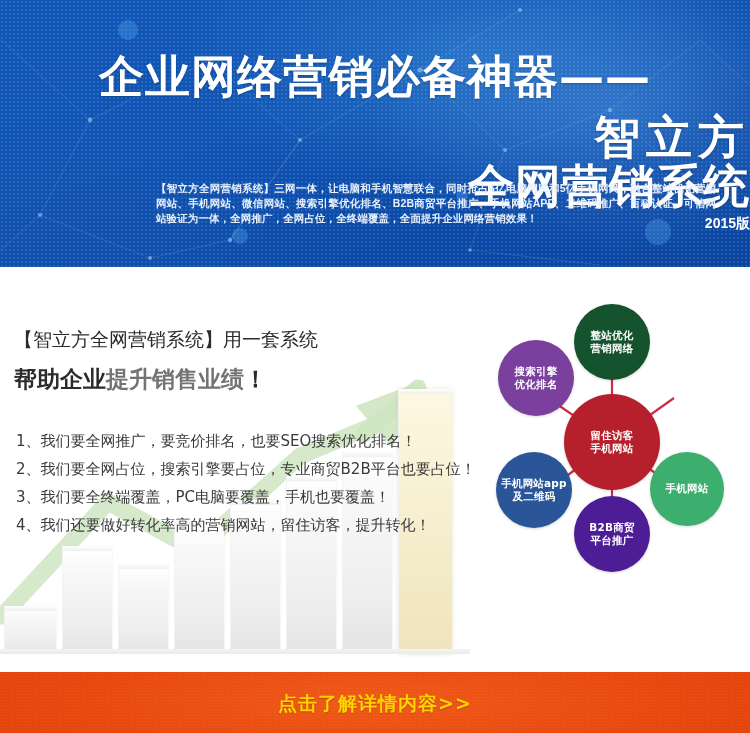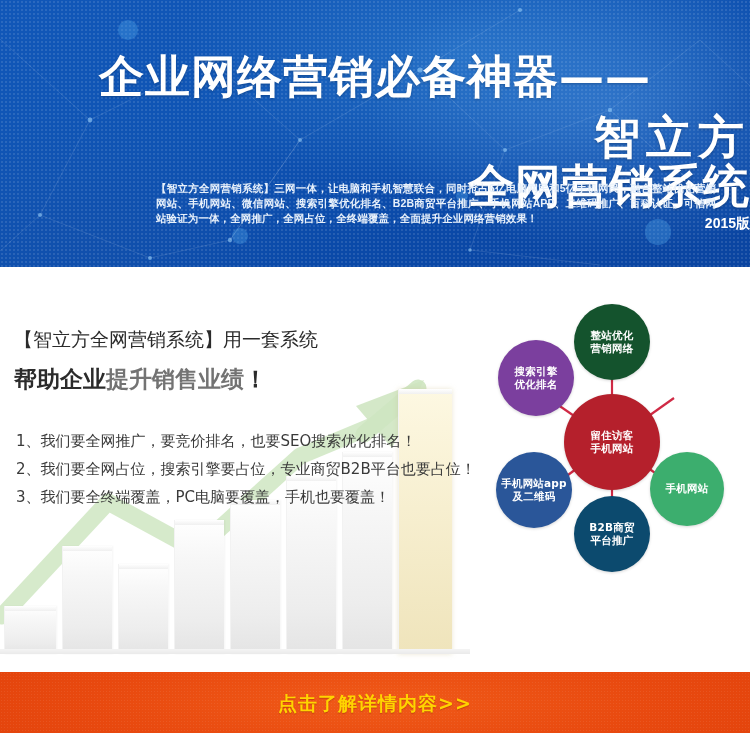--- a/index.html
+++ b/index.html
@@ -241,20 +241,21 @@
       <div class="lead-1">【智立方全网营销系统】用一套系统</div>
       <div class="lead-2">
         <span>帮助企业</span><span class="hl-red">提升销售业绩</span><span>！</span>
       </div>
     </div>
 
     <div class="bullets">
       <div class="bullet">1、我们要全网推广，要竞价排名，也要SEO搜索优化排名！</div>
       <div class="bullet">2、我们要全网占位，搜索引擎要占位，专业商贸B2B平台也要占位！</div>
       <div class="bullet">3、我们要全终端覆盖，PC电脑要覆盖，手机也要覆盖！</div>
+      <div class="bullet">4、我们还要做好转化率高的营销网站，留住访客，提升转化！</div>
     </div>
 
     <div class="diagram">
       <svg viewBox="0 0 268 280" style="position:absolute;inset:0;">
         <g stroke="#d02a45" stroke-width="2.2">
           <line x1="134" y1="140" x2="134" y2="62"></line>
           <line x1="134" y1="140" x2="196" y2="96"></line>
           <line x1="134" y1="140" x2="198" y2="186"></line>
           <line x1="134" y1="140" x2="134" y2="222"></line>
           <line x1="134" y1="140" x2="70" y2="188"></line>
@@ -276,21 +277,21 @@
         </div>
       </div>
 
 
       <div class="node node-sat" style="left:172px; top:150px; width:74px; height:74px; background:#3cae6e;">
         <div>
           <span>手机网站</span>
         </div>
       </div>
 
-      <div class="node node-sat" style="left:96px; top:194px; width:76px; height:76px; background:#0c4a6e;">
+      <div class="node node-sat" style="left:96px; top:194px; width:76px; height:76px; background:#4c1d95;">
         <div>
           <span>B2B商贸</span>
           <span>平台推广</span>
         </div>
       </div>
 
       <div class="node node-sat" style="left:18px; top:150px; width:76px; height:76px; background:#2a5699;">
         <div>
           <span>手机网站app</span>
           <span>及二维码</span>

